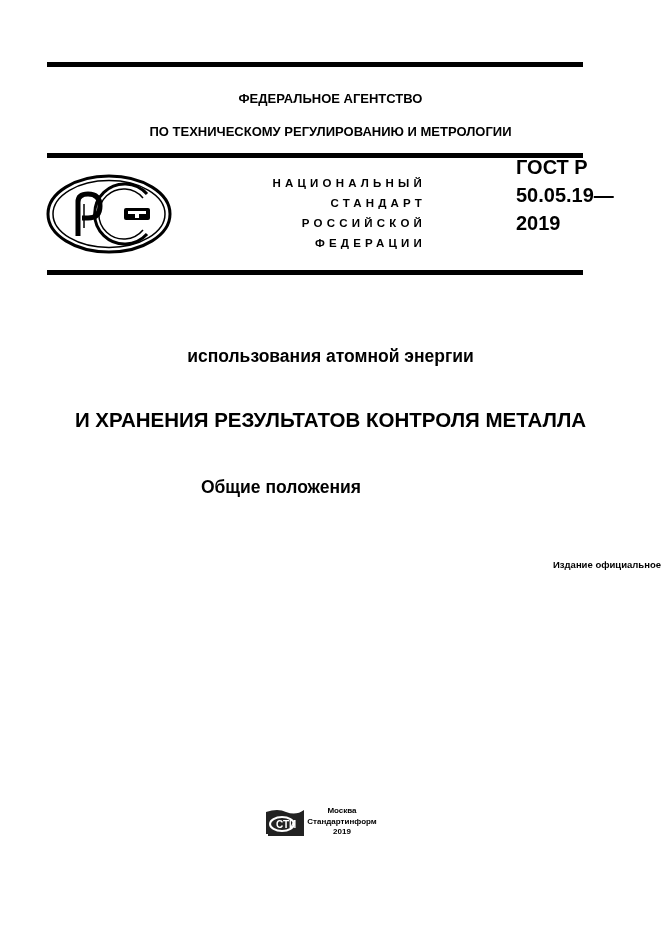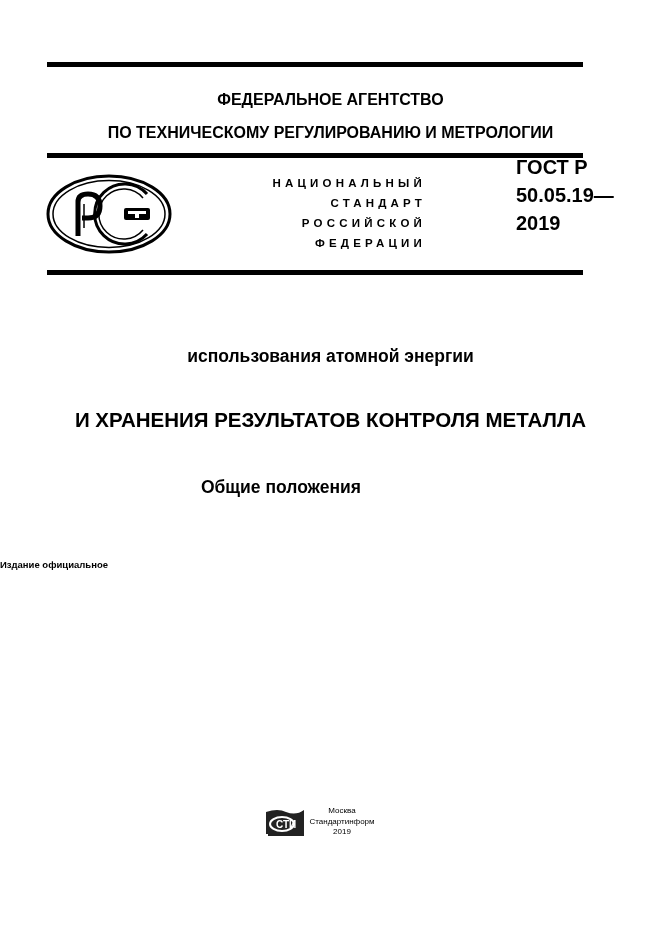--- a/index.html
+++ b/index.html
@@ -1,35 +1,35 @@
 <!DOCTYPE html>
 <html><head>
 <meta charset="utf-8">
 <style>
   html, body { margin: 0; padding: 0; background: #ffffff; }
   body { width: 661px; height: 935px; position: relative; overflow: hidden;
          font-family: "Liberation Sans", "DejaVu Sans", sans-serif; color: #000; }
   .rule { position: absolute; left: 47px; width: 536px; height: 5px; background: #000; }
   .agency { position: absolute; left: 0; width: 661px; text-align: center;
-            font-weight: bold; font-size: 16px; }
+            font-weight: bold; font-size: 13px; }
   .logo { position: absolute; left: 44px; top: 172px; width: 130px; height: 84px; }
   .national { position: absolute; left: 226px; top: 173px; width: 200px; text-align: right;
               font-weight: bold; font-size: 11.5px; letter-spacing: 4.2px; line-height: 20px; }
   .gost { position: absolute; left: 472px; top: 153px; font-weight: bold; font-size: 20px; line-height: 28px; margin-left: 44px; }
   .subtitle { position: absolute; left: 0; top: 345px; width: 661px; text-align: center;
               font-weight: bold; font-size: 17.5px; line-height: 22px; }
   .maintitle { position: absolute; left: 0; top: 407px; width: 661px; text-align: center;
                font-weight: bold; font-size: 20.5px; line-height: 26px; }
   .part { position: absolute; left: 0; top: 477px; width: 562px; text-align: center;
           font-weight: bold; font-size: 17.5px; }
-  .edition { position: absolute; left: 0; top: 559px; width: 661px; text-align: left;
+  .edition { position: absolute; left: 0; top: 559px; width: 661px; text-align: right;
              font-weight: bold; font-size: 9.5px; }
   .publisher-logo { position: absolute; left: 264px; top: 806px; width: 42px; height: 32px; }
   .publisher { position: absolute; left: 306px; top: 806px; width: 72px; text-align: center;
-               font-weight: normal; font-size: 8px; line-height: 10.5px; }
+               font-weight: bold; font-size: 8px; line-height: 10.5px; }
 </style>
 </head>
 <body>
 
 <div class="rule" style="top:62px;"></div>
 
 <div class="agency" style="top:91px;">ФЕДЕРАЛЬНОЕ АГЕНТСТВО</div>
 <div class="agency" style="top:124px;">ПО ТЕХНИЧЕСКОМУ РЕГУЛИРОВАНИЮ И МЕТРОЛОГИИ</div>
 
 <div class="rule" style="top:153px;"></div>

